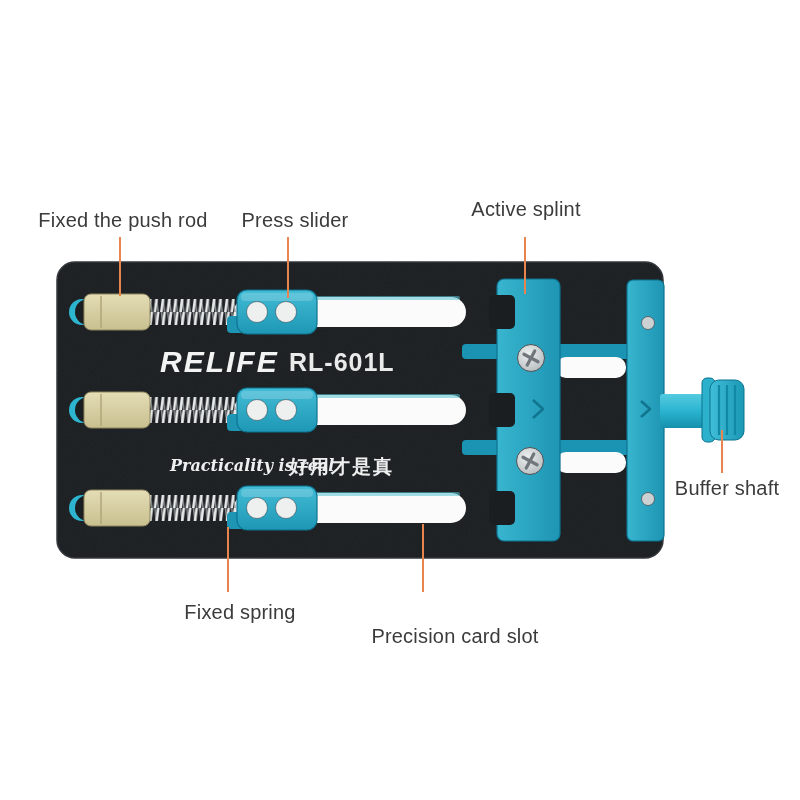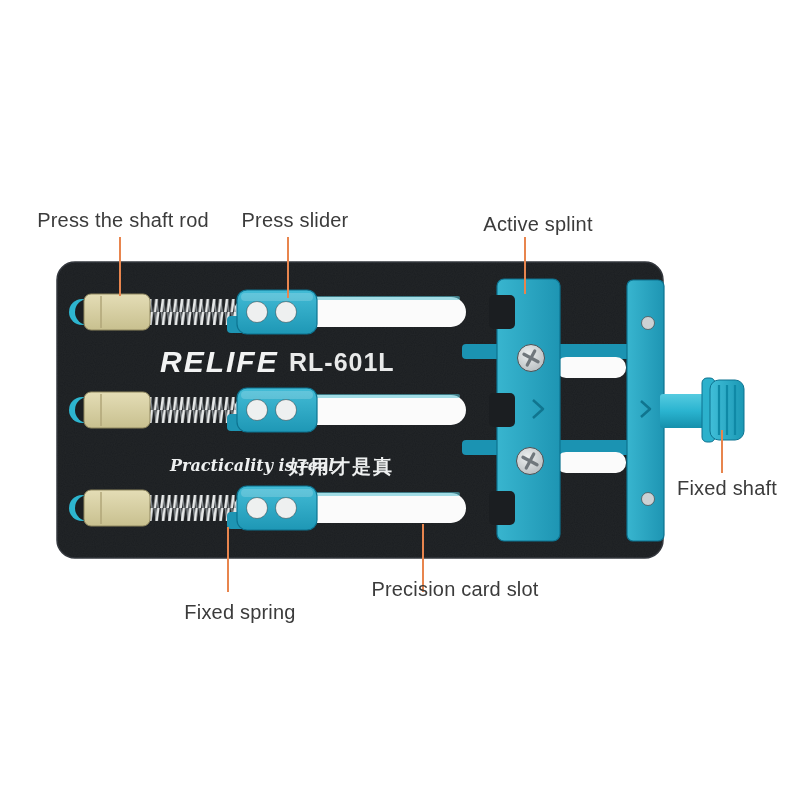--- a/index.html
+++ b/index.html
@@ -124,19 +124,19 @@
     <text x="289" y="473" font-family="'DejaVu Sans',sans-serif" font-size="19" font-weight="bold" letter-spacing="2" fill="#eef0f0">好用才是真</text>
   </svg>
 
   <div class="leader" style="left:119px;top:237px;height:59px;"></div>
   <div class="leader" style="left:287px;top:237px;height:61px;"></div>
   <div class="leader" style="left:524px;top:237px;height:57px;"></div>
   <div class="leader" style="left:721px;top:430px;height:43px;"></div>
   <div class="leader" style="left:227px;top:527px;height:65px;"></div>
   <div class="leader" style="left:422px;top:524px;height:68px;"></div>
 
-  <div class="callout" style="left:123px;top:209px;">Press the shaft rod</div>
+  <div class="callout" style="left:123px;top:209px;">Fixed the push rod</div>
   <div class="callout" style="left:295px;top:209px;">Press slider</div>
-  <div class="callout" style="left:526px;top:213px;margin-left:12px;">Active splint</div>
-  <div class="callout" style="left:727px;top:477px;">Fixed shaft</div>
+  <div class="callout" style="left:526px;top:198px;">Active splint</div>
+  <div class="callout" style="left:727px;top:477px;">Buffer shaft</div>
   <div class="callout" style="left:240px;top:601px;">Fixed spring</div>
-  <div class="callout" style="left:455px;top:578px;">Precision card slot</div>
+  <div class="callout" style="left:455px;top:625px;">Precision card slot</div>
 </div>
 
 </body></html>

